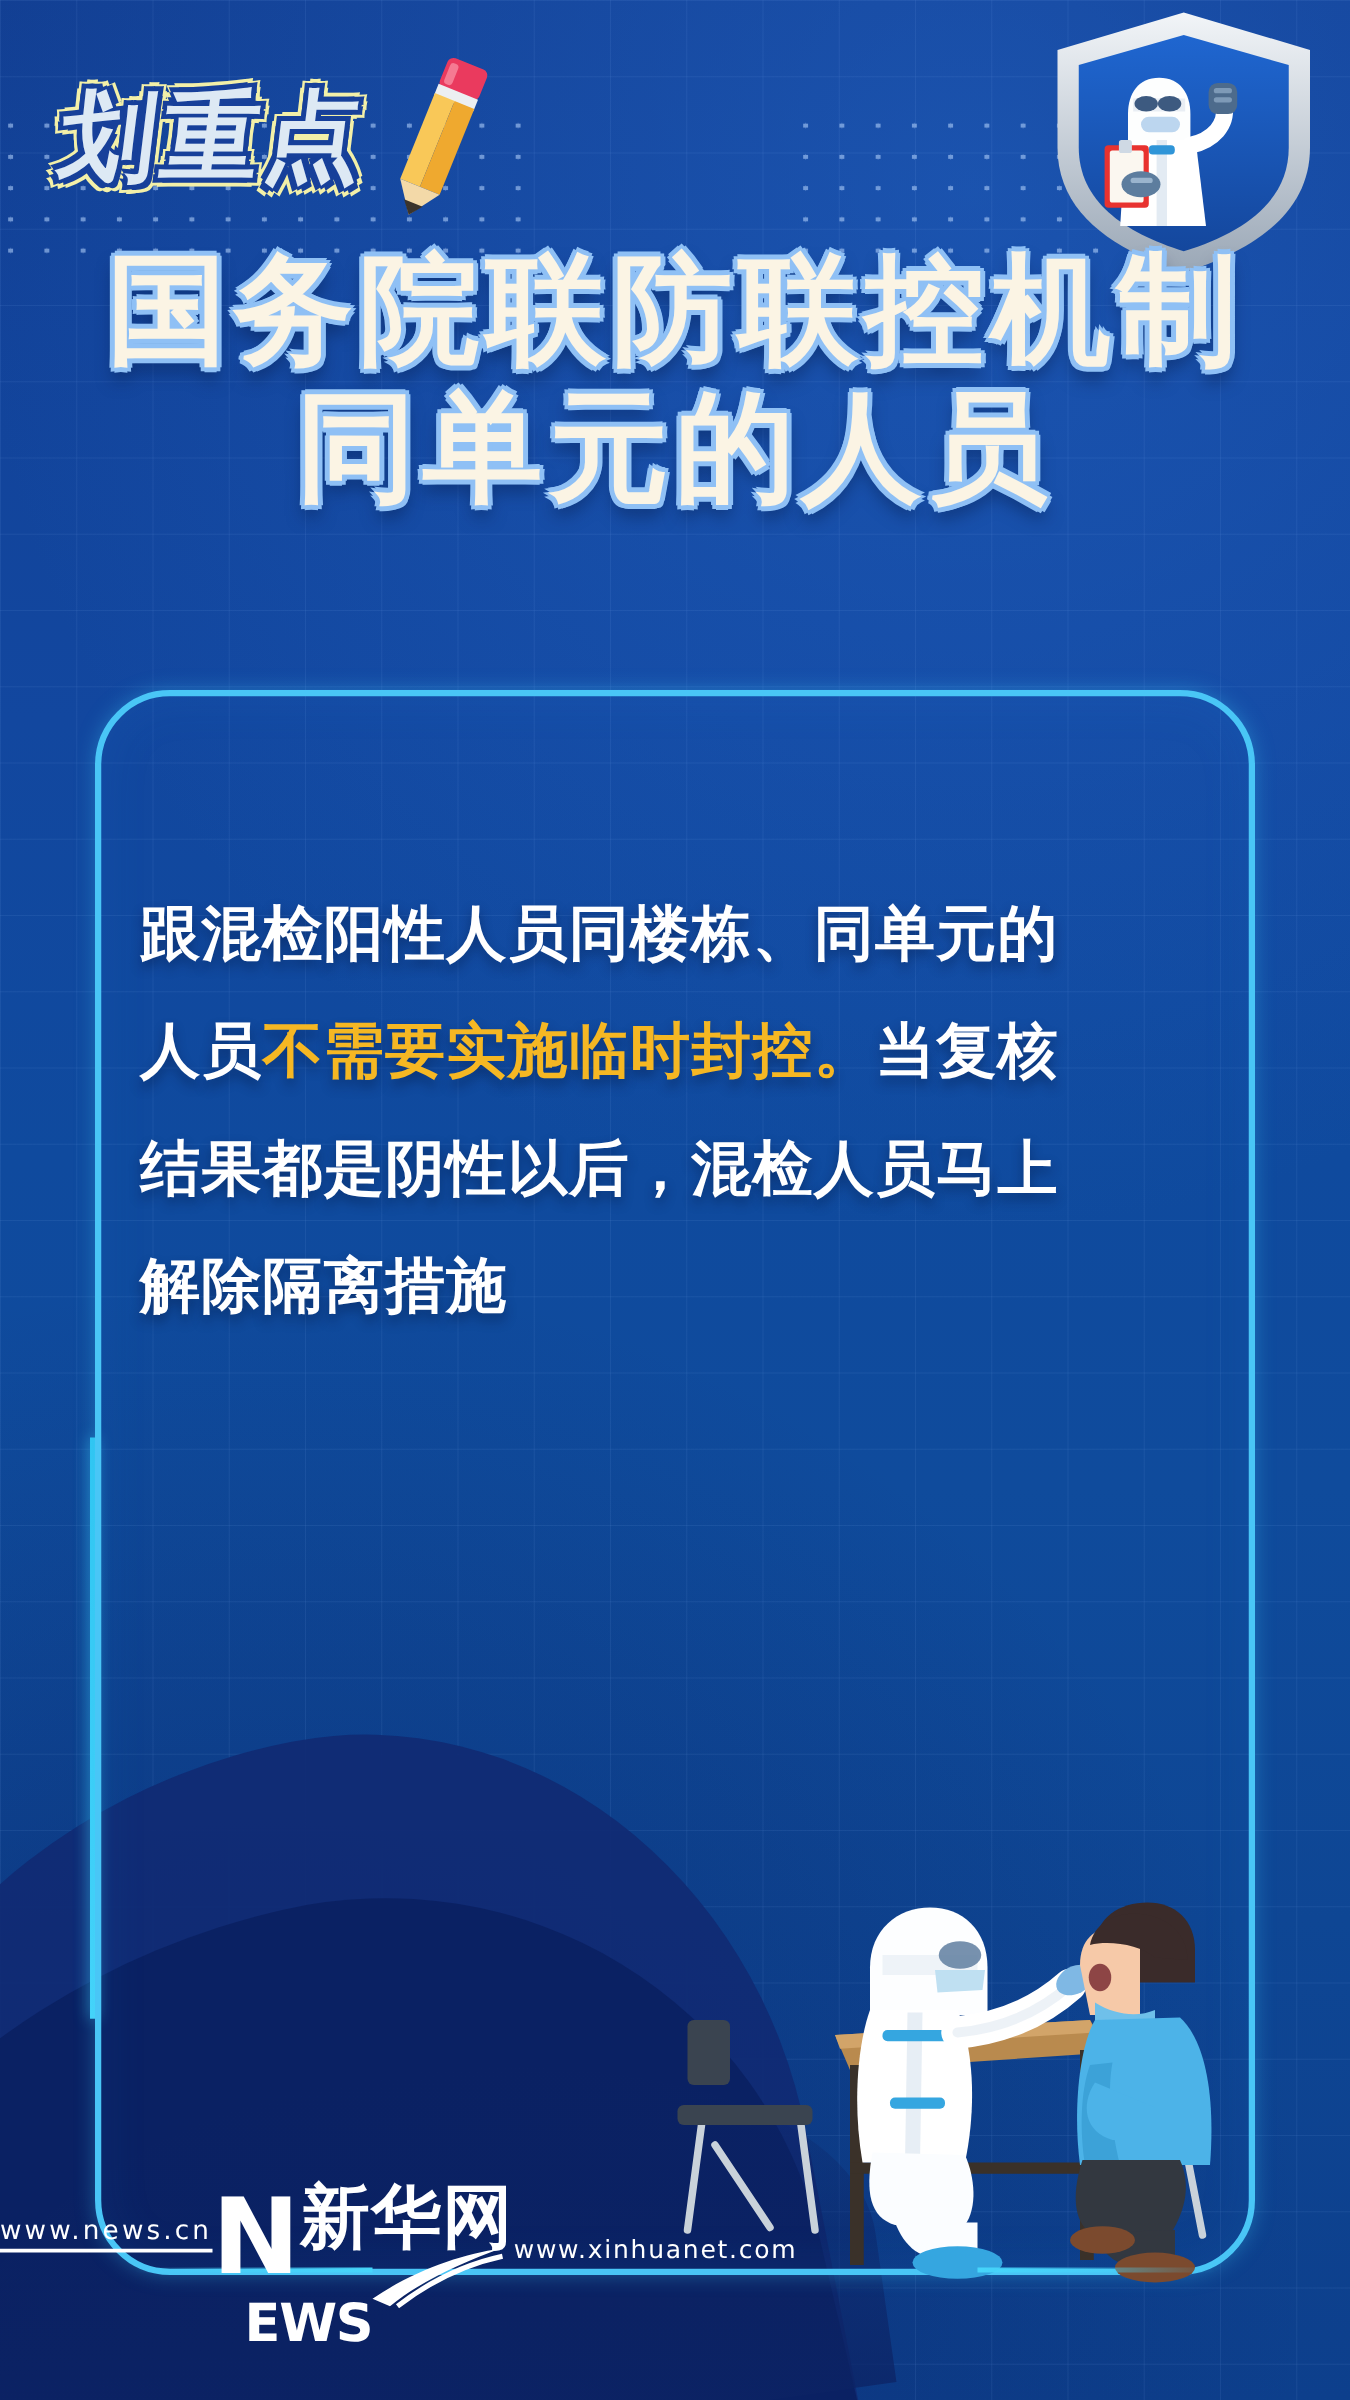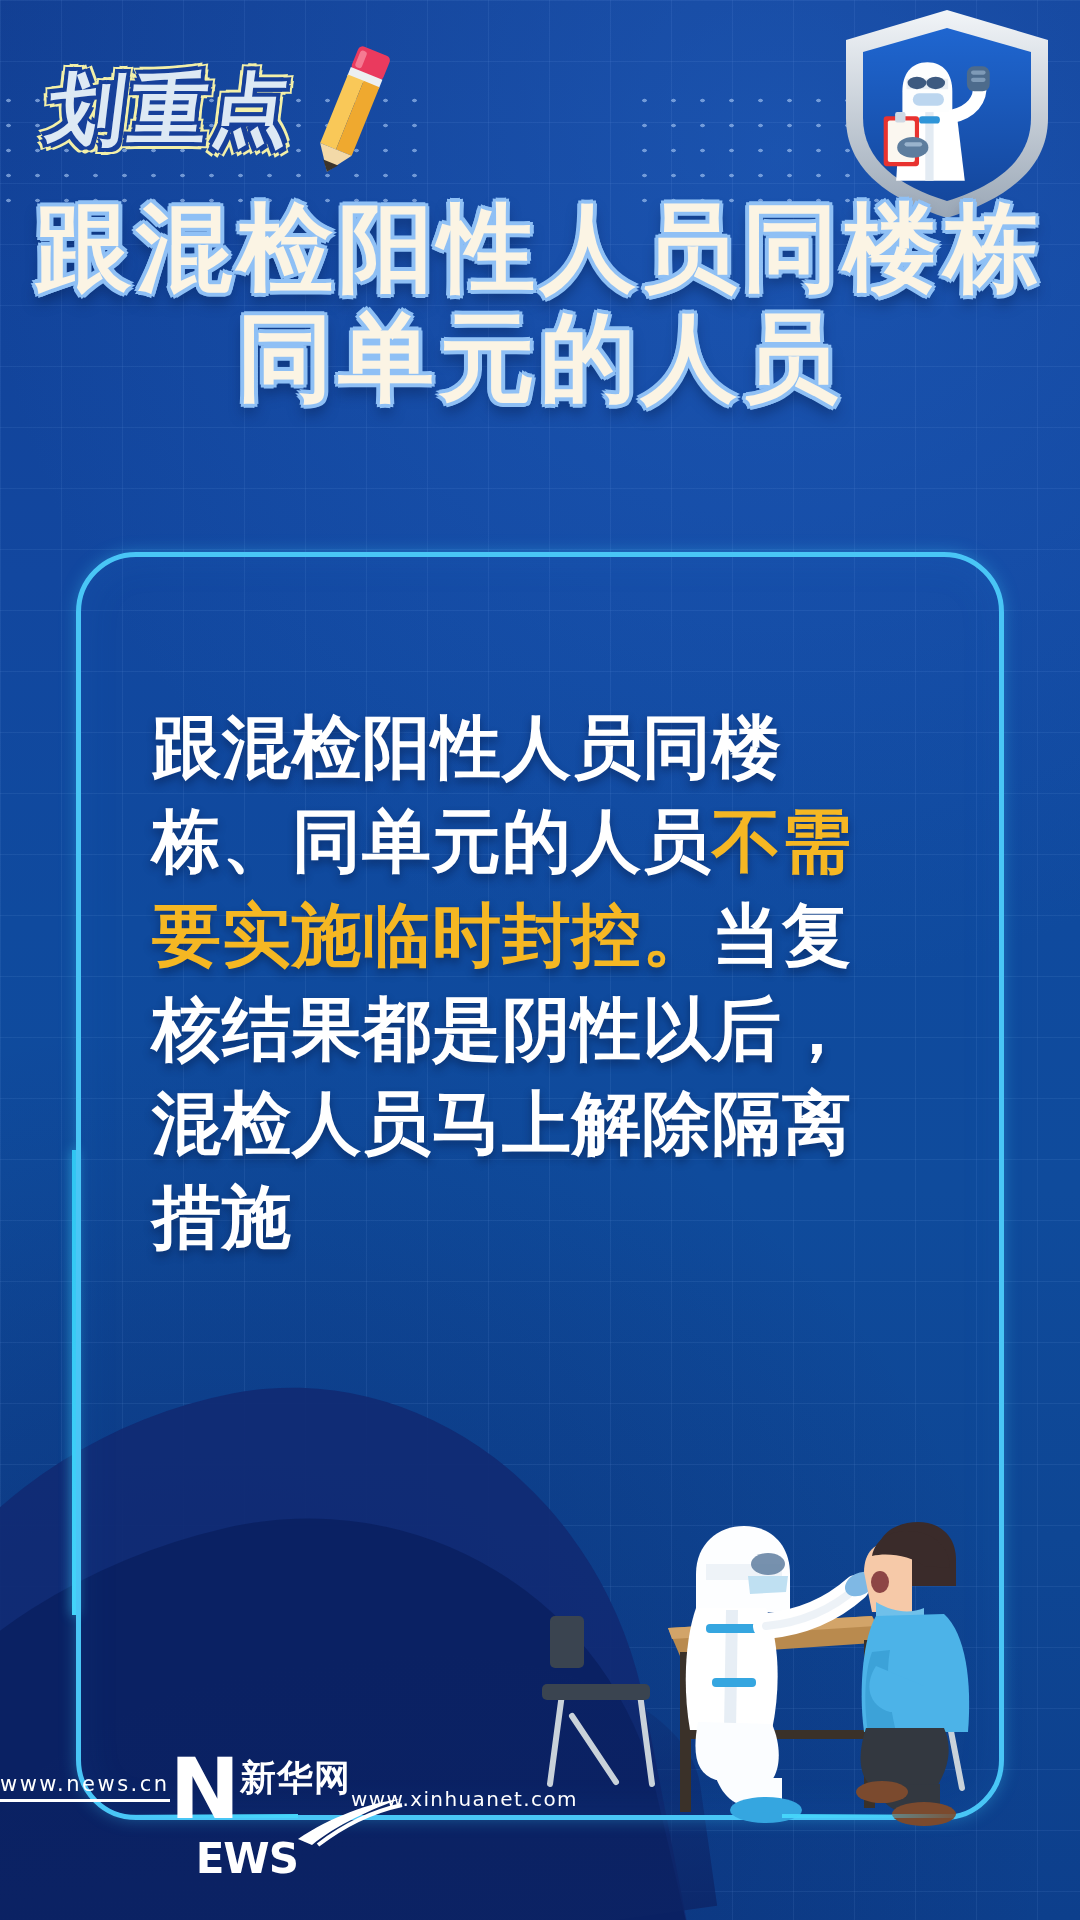--- a/index.html
+++ b/index.html
@@ -132,27 +132,26 @@
     border:5px solid #49c6f6;
     border-radius:60px;
     box-shadow:0 0 16px rgba(60,198,246,.35), inset 0 0 40px rgba(40,140,230,.10);
     background:transparent;
   }
 
   
   .body-copy{
     position:absolute; left:112px; top:700px;
     width:760px;
-    font-size:69px; line-height:94px;
+    font-size:48px; line-height:94px;
     font-weight:700; letter-spacing:1px;
     color:#ffffff;
     font-family:"DejaVu Sans","Liberation Sans",sans-serif;
     text-shadow:0 5px 9px rgba(4,22,62,.45);
     word-break:break-all;
-    margin-left:40px;
   }
   .hl{ color:#f5b723; }
 
   
   .scene{ position:absolute; left:520px; top:1516px; width:470px; height:320px; }
 
   
   .footer{
     position:absolute; left:0; top:1748px; width:1080px;
     display:flex; flex-direction:row; align-items:center;
@@ -162,23 +161,23 @@
     font-family:"DejaVu Sans","Liberation Sans",sans-serif;
     border-bottom:3px solid #ffffff;
     padding-bottom:3px;
   }
   .logo-mid{ display:flex; align-items:flex-start; margin-top:5px; position:relative; }
   .logo-N{
     font-size:84px; font-weight:700; line-height:72px; color:#fff;
     font-family:"DejaVu Sans","Liberation Sans",sans-serif;
   }
   .logo-cn{
-    font-size:36px; font-weight:700; line-height:46px; color:#fff;
+    font-size:56px; font-weight:700; line-height:46px; color:#fff;
     letter-spacing:1px; margin-top:2px;
-    font-family:Liberation Serif, serif;
+    font-family:Liberation Mono, monospace;
   }
   .logo-news{
     position:absolute; left:26px; top:46px;
     font-size:42px; font-weight:700; color:#fff; letter-spacing:-1px;
     font-family:"DejaVu Sans","Liberation Sans",sans-serif;
     margin-top:35px;
   }
   .logo-url-bot{
     font-size:20px; letter-spacing:1.4px; color:#ffffff; margin-top:24px;
     font-family:"DejaVu Sans","Liberation Sans",sans-serif;
@@ -256,21 +255,21 @@
         <rect x="-4" y="60" width="26" height="40" rx="2" fill="#fbf7f0"></rect>
         <rect x="3" y="52" width="10" height="10" rx="2" fill="#cfd9e4"></rect>
 
         <ellipse cx="20" cy="86" rx="15" ry="10" fill="#5d7d9e"></ellipse>
         <rect x="12" y="81" width="17" height="4" rx="2" fill="#9ab4cd"></rect>
       </g>
     </svg>
   </div>
 
   <div class="title">
-    <div class="title-line l1">跟混检阳性人员同楼栋</div>
+    <div class="title-line l1">国务院联防联控机制</div>
     <div class="title-line l2">同单元的人员</div>
   </div>
 
   <div class="card"></div>
 
   <p class="body-copy"><span>跟混检阳性人员同楼栋、同单元的人员</span><span class="hl">不需要实施临时封控。</span><span>当复核结果都是阴性以后，混检人员马上解除隔离措施</span></p>
 
   <svg class="scene" viewBox="0 0 470 320">
 
     <g stroke="#c9d2da" stroke-width="6" fill="none" stroke-linecap="round">

